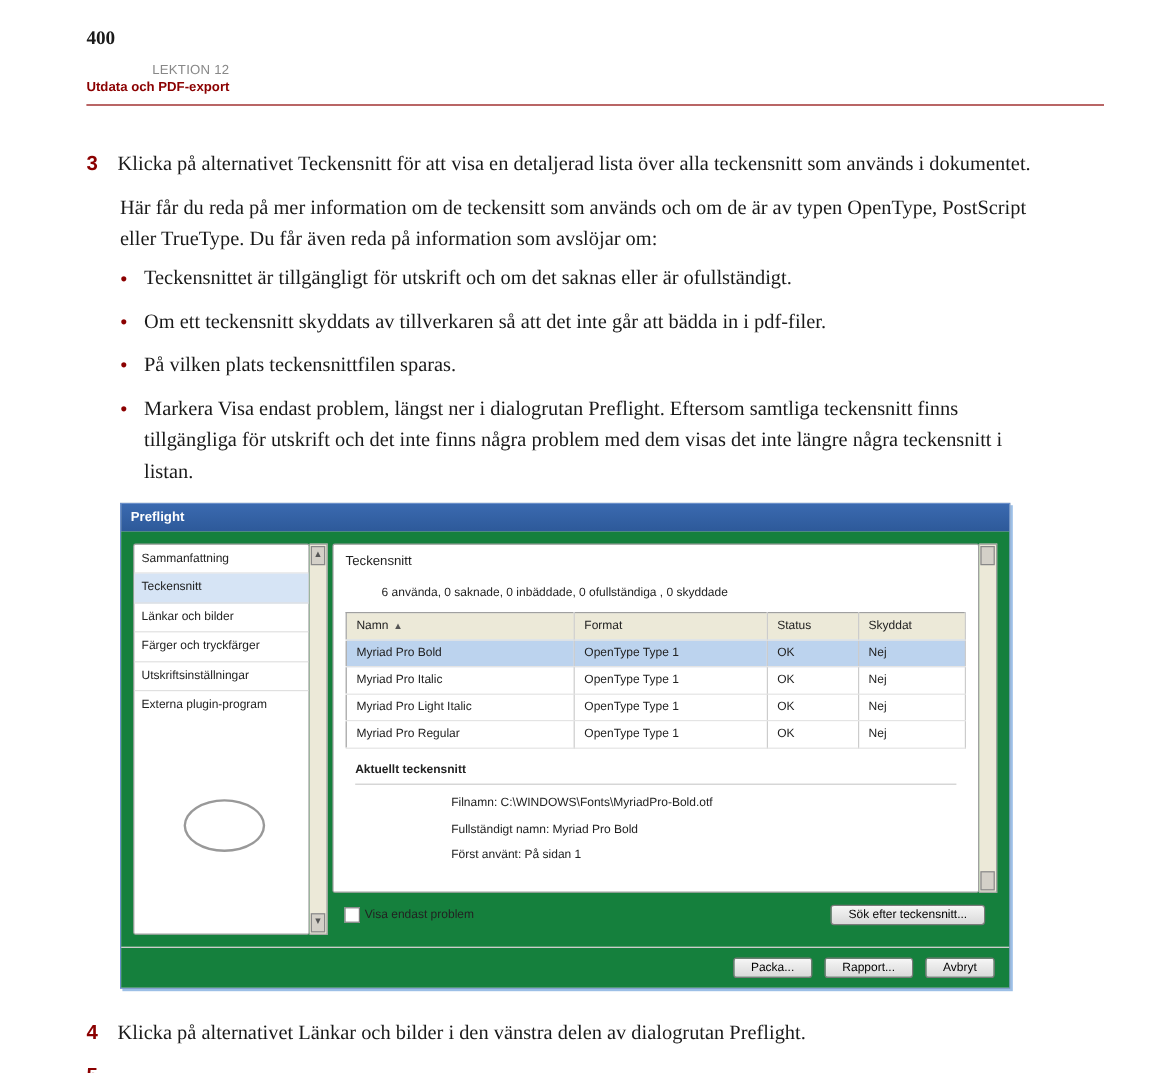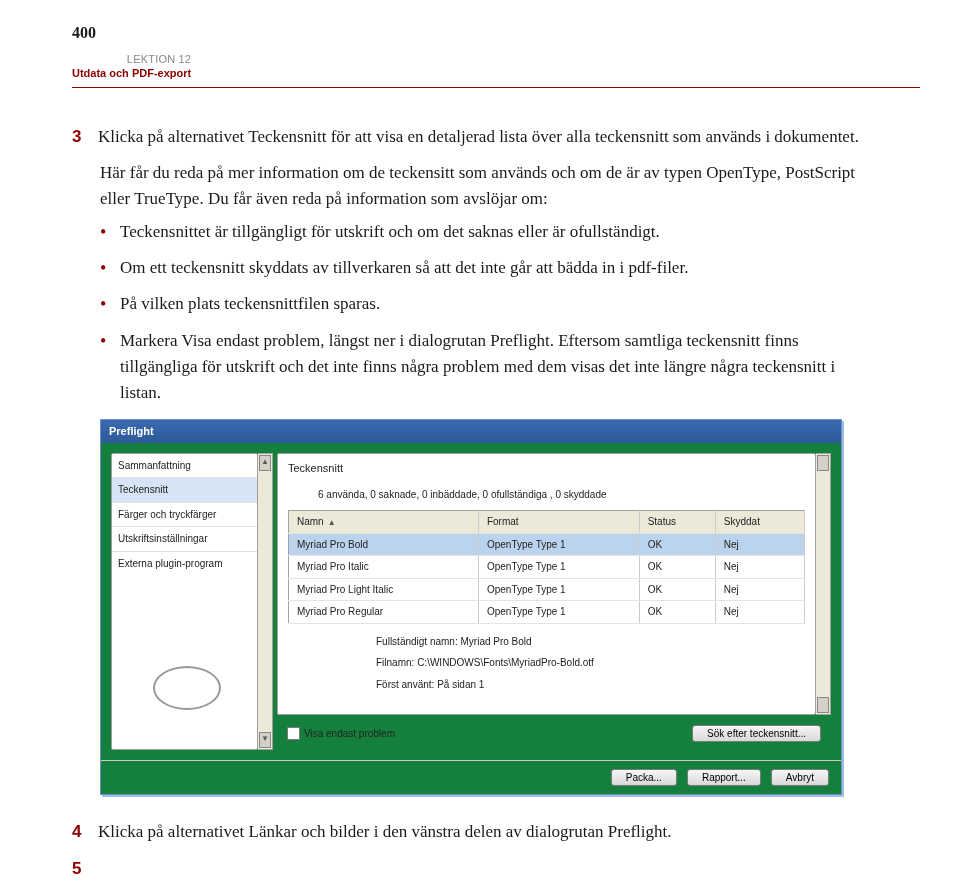--- a/index.html
+++ b/index.html
@@ -176,20 +176,21 @@
 
   <div class="dialog-wrap">
     <div class="circle-annot"></div>
     <div class="dialog">
       <div class="titlebar">Preflight</div>
       <div class="dialog-body">
         <div style="display:flex;">
           <div class="sidebar">
             <div class="item">Sammanfattning</div>
             <div class="item selected">Teckensnitt</div>
+            <div class="item">Länkar och bilder</div>
             <div class="item">Färger och tryckfärger</div>
             <div class="item">Utskriftsinställningar</div>
             <div class="item">Externa plugin-program</div>
           </div>
           <div class="scrollstrip">
             <div class="scrollbtn">▴</div>
             <div class="scrollbtn">▾</div>
           </div>
         </div>
 
@@ -226,22 +227,23 @@
                 </tr>
                 <tr>
                   <td>Myriad Pro Regular</td>
                   <td>OpenType Type 1</td>
                   <td>OK</td>
                   <td>Nej</td>
                 </tr>
               </tbody>
                 </table>
               <div class="detail-box">
+                <span class="hdr">Aktuellt teckensnitt</span>
+                <div class="detail-line"><span>Filnamn:</span> <span>C:\WINDOWS\Fonts\MyriadPro-Bold.otf</span></div>
                 <div class="detail-line"><span>Fullständigt namn:</span> <span>Myriad Pro Bold</span></div>
-                <div class="detail-line"><span>Filnamn:</span> <span>C:\WINDOWS\Fonts\MyriadPro-Bold.otf</span></div>
                 <div class="detail-line"><span>Först använt:</span> <span>På sidan 1</span></div>
               </div>
             </div>
             <div class="main-scrollstrip">
               <div class="small-scroll"></div>
               <div class="small-scroll"></div>
             </div>
           </div>
           <div class="footer-row">
             <label class="chk">

